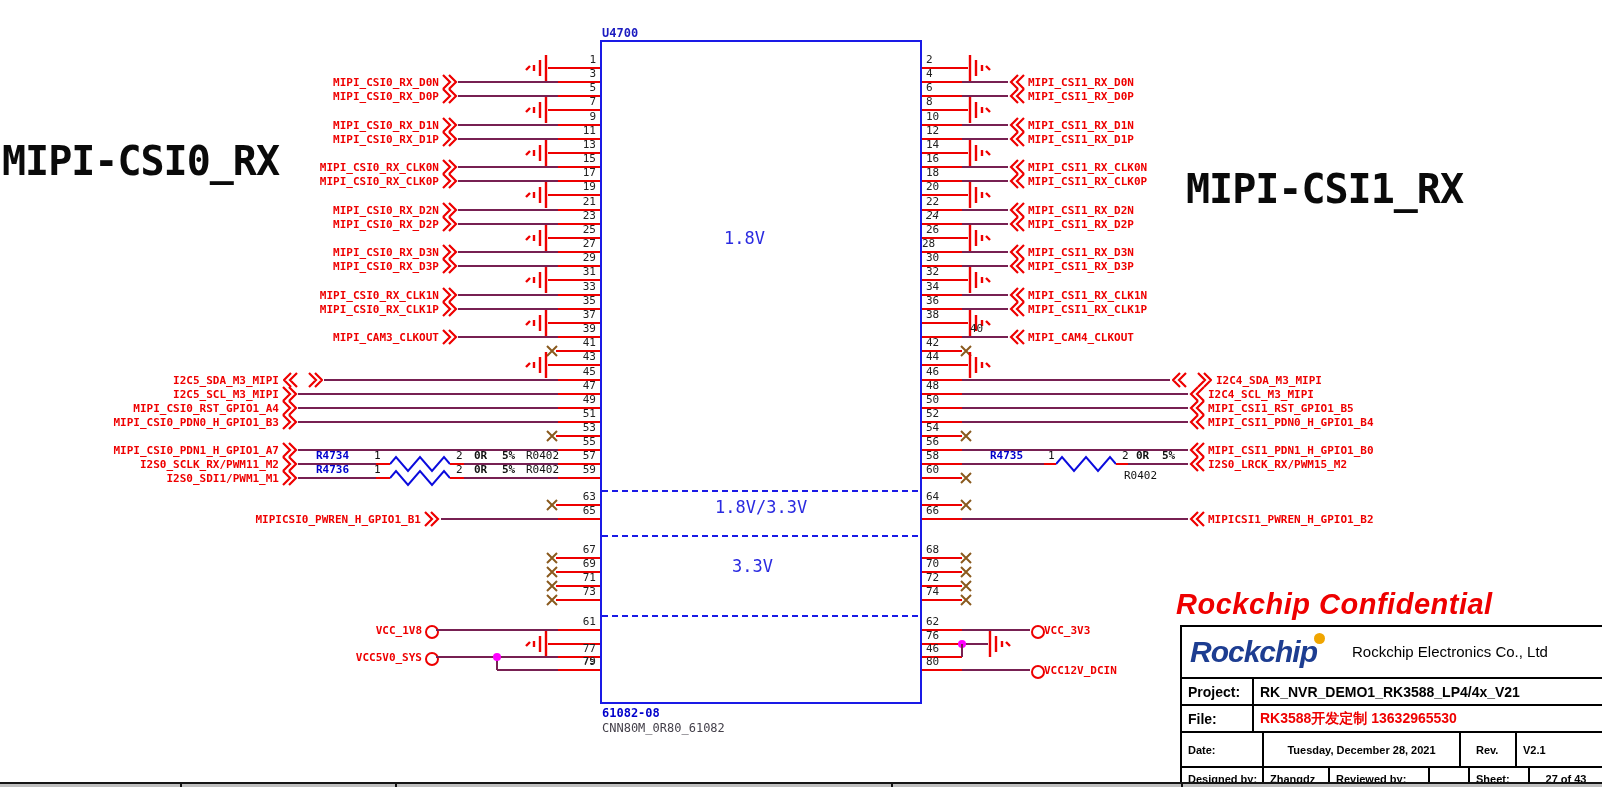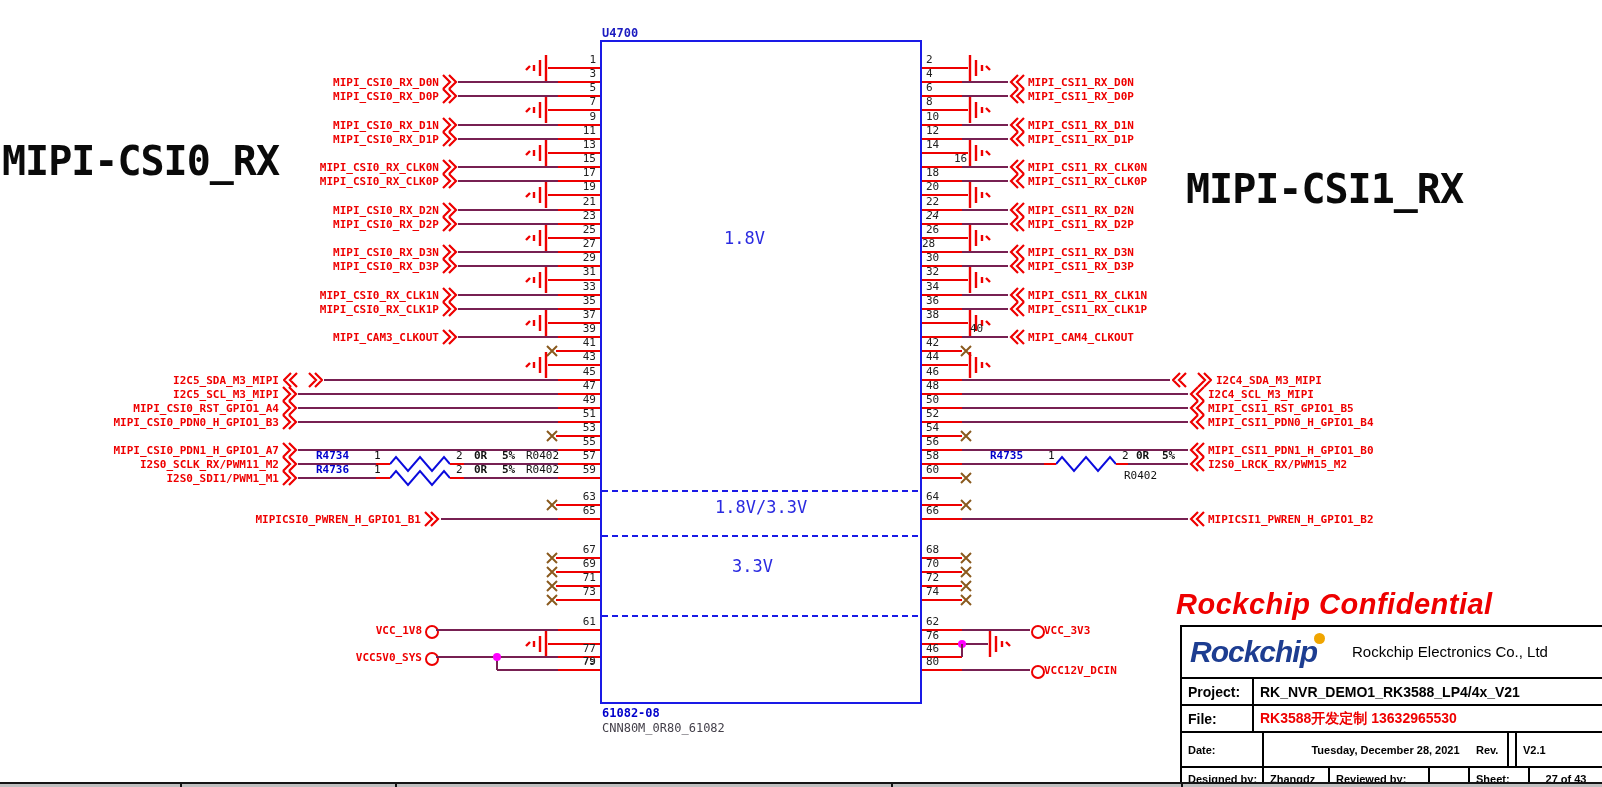--- a/index.html
+++ b/index.html
@@ -141,21 +141,21 @@
     <div class="abs" style="left: 548px; top: 152px; width: 52px; height: 2px; background: rgb(238, 0, 0);"></div>
     <div class="abs" style="left: 522px; top: 138px;"><svg width="26" height="30">
         <path d="M24 2 V28 M18 7 V23 M12 12 V18 M8 13 L4 17" stroke="#ee0000" stroke-width="2.4" fill="none"></path>
       </svg></div>
     <div class="abs" style="left: 920px; top: 152px; width: 48px; height: 2px; background: rgb(238, 0, 0);"></div>
     <div class="abs" style="left: 968px; top: 138px;"><svg width="26" height="30">
         <path d="M2 2 V28 M8 7 V23 M14 12 V18 M18 13 L22 17" stroke="#ee0000" stroke-width="2.4" fill="none"></path>
       </svg></div>
     <div class="abs pnum" style="top: 152px; right: 1006px;">15</div>
     <div class="abs pname" style="top: 161px; left: 608px;">MIPI0_CLK0N</div>
-    <div class="abs pnum" style="top: 152px; left: 954px;">16</div>
+    <div class="abs pnum" style="top: 152px; left: 926px;">16</div>
     <div class="abs pname" style="top: 161px; right: 690px;">MIPI1_CLK0N</div>
     <div class="abs" style="left: 458px; top: 166px; width: 100px; height: 2px; background: rgb(119, 32, 82);"></div>
     <div class="abs" style="left: 558px; top: 166px; width: 42px; height: 2px; background: rgb(238, 0, 0);"></div>
     <div class="abs" style="left: 441px; top: 159px;"><svg width="18" height="16">
         <path d="M2 1 L9 8 L2 15 M8 1 L15 8 L8 15" stroke="#ee0000" stroke-width="2.2" fill="none"></path>
       </svg></div>
     <div class="abs net" style="top: 161px; right: 1163px;">MIPI_CSI0_RX_CLK0N</div>
     <div class="abs" style="left: 920px; top: 166px; width: 42px; height: 2px; background: rgb(238, 0, 0);"></div>
     <div class="abs" style="left: 962px; top: 166px; width: 46px; height: 2px; background: rgb(119, 32, 82);"></div>
     <div class="abs" style="left: 1008px; top: 159px;"><svg width="18" height="16">
@@ -668,21 +668,21 @@
   <div class="row" style="top:52px;height:27px;border-bottom:2px solid #000;">
     <div class="cell lblc" style="left:0;width:72px;">Project:</div>
     <div class="cell projval nob" style="left:72px;right:0;">RK_NVR_DEMO1_RK3588_LP4/4x_V21</div>
   </div>
   <div class="row" style="top:79px;height:27px;border-bottom:2px solid #000;">
     <div class="cell lblc" style="left:0;width:72px;">File:</div>
     <div class="cell filered nob" style="left:72px;right:0;">RK3588开发定制 13632965530</div>
   </div>
   <div class="row" style="top:106px;height:35px;border-bottom:2px solid #000;">
     <div class="cell small" style="left:0;width:82px;">Date:</div>
-    <div class="cell small" style="left:82px;width:245px;justify-content:center;padding-left:0;">Tuesday, December 28, 2021</div>
+    <div class="cell small" style="left:82px;width:197px;justify-content:center;padding-left:0;">Tuesday, December 28, 2021</div>
     <div class="cell small" style="left:288px;width:47px;">Rev.</div>
     <div class="cell small nob" style="left:335px;right:0;">V2.1</div>
   </div>
   <div class="row" style="top:141px;height:21px;">
     <div class="cell small" style="left:0;width:82px;">Designed by:</div>
     <div class="cell small" style="left:82px;width:66px;">Zhangdz</div>
     <div class="cell small" style="left:148px;width:100px;">Reviewed by:</div>
     <div class="cell small" style="left:248px;width:40px;"></div>
     <div class="cell small" style="left:288px;width:60px;">Sheet:</div>
     <div class="cell small nob" style="left:348px;right:0;justify-content:center;padding-left:0;">27  of  43</div>

